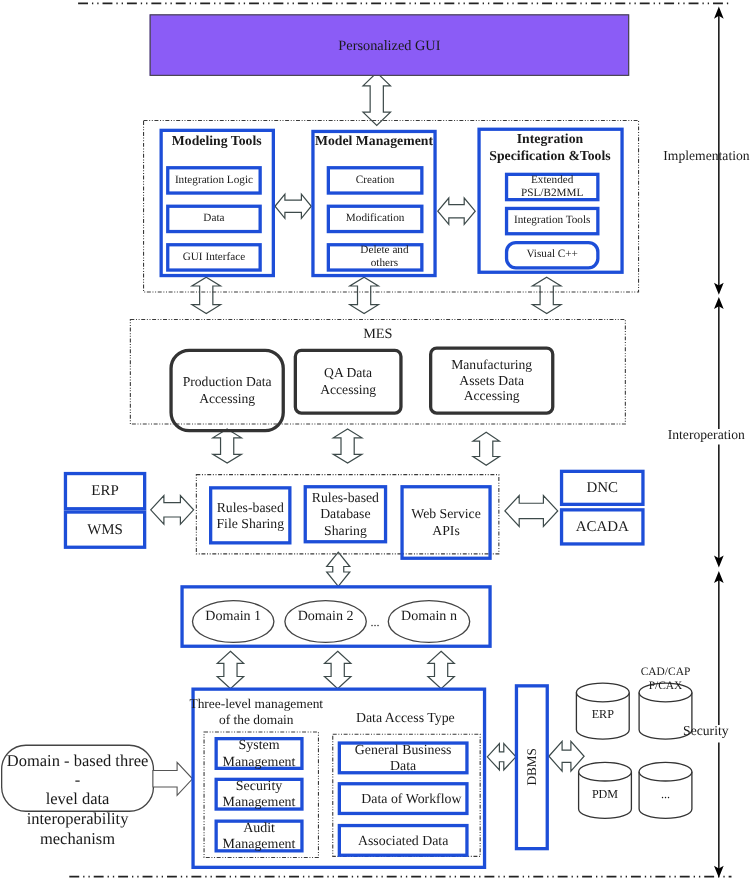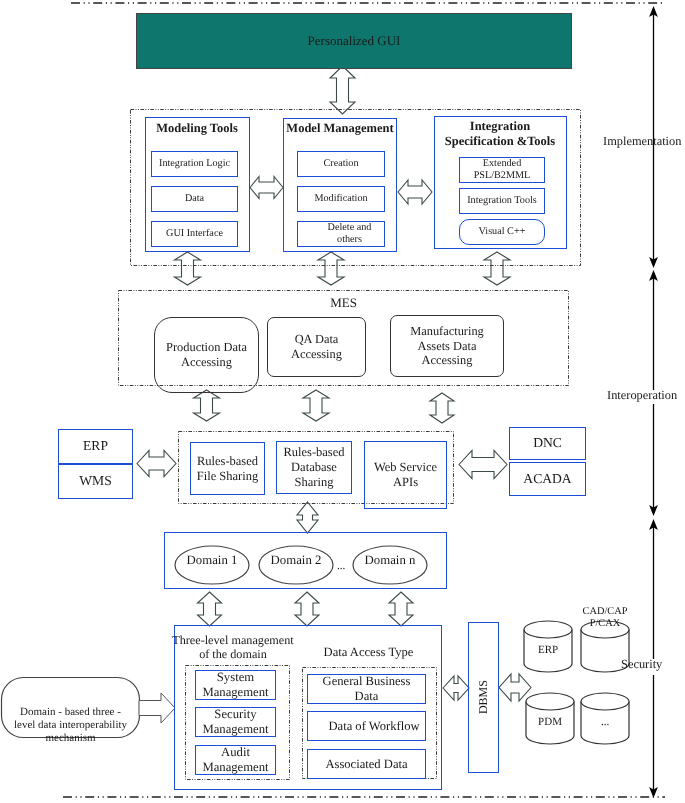--- a/index.html
+++ b/index.html
@@ -2,33 +2,33 @@
 <html><head>
 <meta charset="utf-8">
 <style>
   html,body{margin:0;padding:0;background:#ffffff;}
   *{-webkit-font-smoothing:antialiased;}
   body{width:685px;height:803px;position:relative;overflow:hidden;
        font-family:"Liberation Serif", serif;color:#1a1a1a;
        -webkit-font-smoothing:antialiased;
        text-rendering:geometricPrecision;}
   #stage{position:absolute;left:0;top:0;width:685px;height:803px;}
-  .box{position:absolute;box-sizing:border-box;border:1px solid #1d4ed8;z-index:4;
+  .box{position:absolute;box-sizing:border-box;border:3px solid #1d4ed8;z-index:4;
        display:flex;align-items:center;justify-content:center;text-align:center;
        line-height:1.18;white-space:pre-line;background:transparent;}
   .dashdot{position:absolute;box-sizing:border-box;}
   .lbl{position:absolute;white-space:pre-line;text-align:center;line-height:1.18;z-index:5;}
   svg.ov{position:absolute;left:0;top:0;width:685px;height:803px;overflow:visible;pointer-events:none;z-index:2;}
 </style>
 </head>
 <body>
 
 <div id="stage">
 
-  <div class="box" id="gui-bar" style="left: 136px; top: 13px; width: 436px; height: 56px; border: 1px solid rgb(68, 68, 68); font-size: 13px; background: #0f766e;">
+  <div class="box" id="gui-bar" style="left: 136px; top: 13px; width: 436px; height: 56px; border: 1px solid rgb(68, 68, 68); font-size: 13px; background: #8b5cf6;">
     <span>Personalized GUI</span>
   </div>
 
   <div class="dashdot" id="impl-container" style="left:130px;top:109px;width:451px;height:157px;"></div>
 
   <div class="box" style="left:145px;top:117px;width:105px;height:135px;"></div>
   <div class="lbl" style="left:145px;top:121px;width:104px;font-size:12.5px;font-weight:bold;">Modeling Tools</div>
   <div class="box" style="left:151px;top:151px;width:87px;height:26px;font-size:10.2px;">
     <span>Integration Logic</span></div>
   <div class="box" style="left:151px;top:186px;width:87px;height:26px;font-size:10.2px;">
@@ -90,21 +90,21 @@
     <span>DNC</span></div>
   <div class="box" style="left:509px;top:462px;width:77px;height:34px;font-size:13.6px;">
     <span>ACADA</span></div>
 
   <div class="box" style="left:164px;top:532px;width:283px;height:57px;"></div>
   <div class="lbl" style="left:175px;top:553px;width:74px;font-size:12.8px;">Domain 1</div>
   <div class="lbl" style="left:259px;top:553px;width:74px;font-size:12.8px;">Domain 2</div>
   <div class="lbl" style="left:332px;top:560px;width:18px;font-size:11px;">...</div>
   <div class="lbl" style="left:353px;top:553px;width:74px;font-size:12.8px;">Domain n</div>
 
-  <div class="lbl" style="left:5px;top:684px;width:131px;font-size:11px;margin-top:22px;">Domain - based three -
+  <div class="lbl" style="left:5px;top:684px;width:131px;font-size:15px;">Domain - based three -
 level data interoperability
 mechanism</div>
 
   <div class="box" style="left:174px;top:625px;width:268px;height:165px;"></div>
   <div class="lbl" style="left:169px;top:633px;width:128px;font-size:12.2px;">Three-level management
 of the domain</div>
   <div class="dashdot" id="three-level-container" style="left:185px;top:665px;width:105px;height:115px;"></div>
   <div class="box" style="left:195px;top:670px;width:81px;height:30px;font-size:12.7px;">
     <span>System
 Management</span></div>

